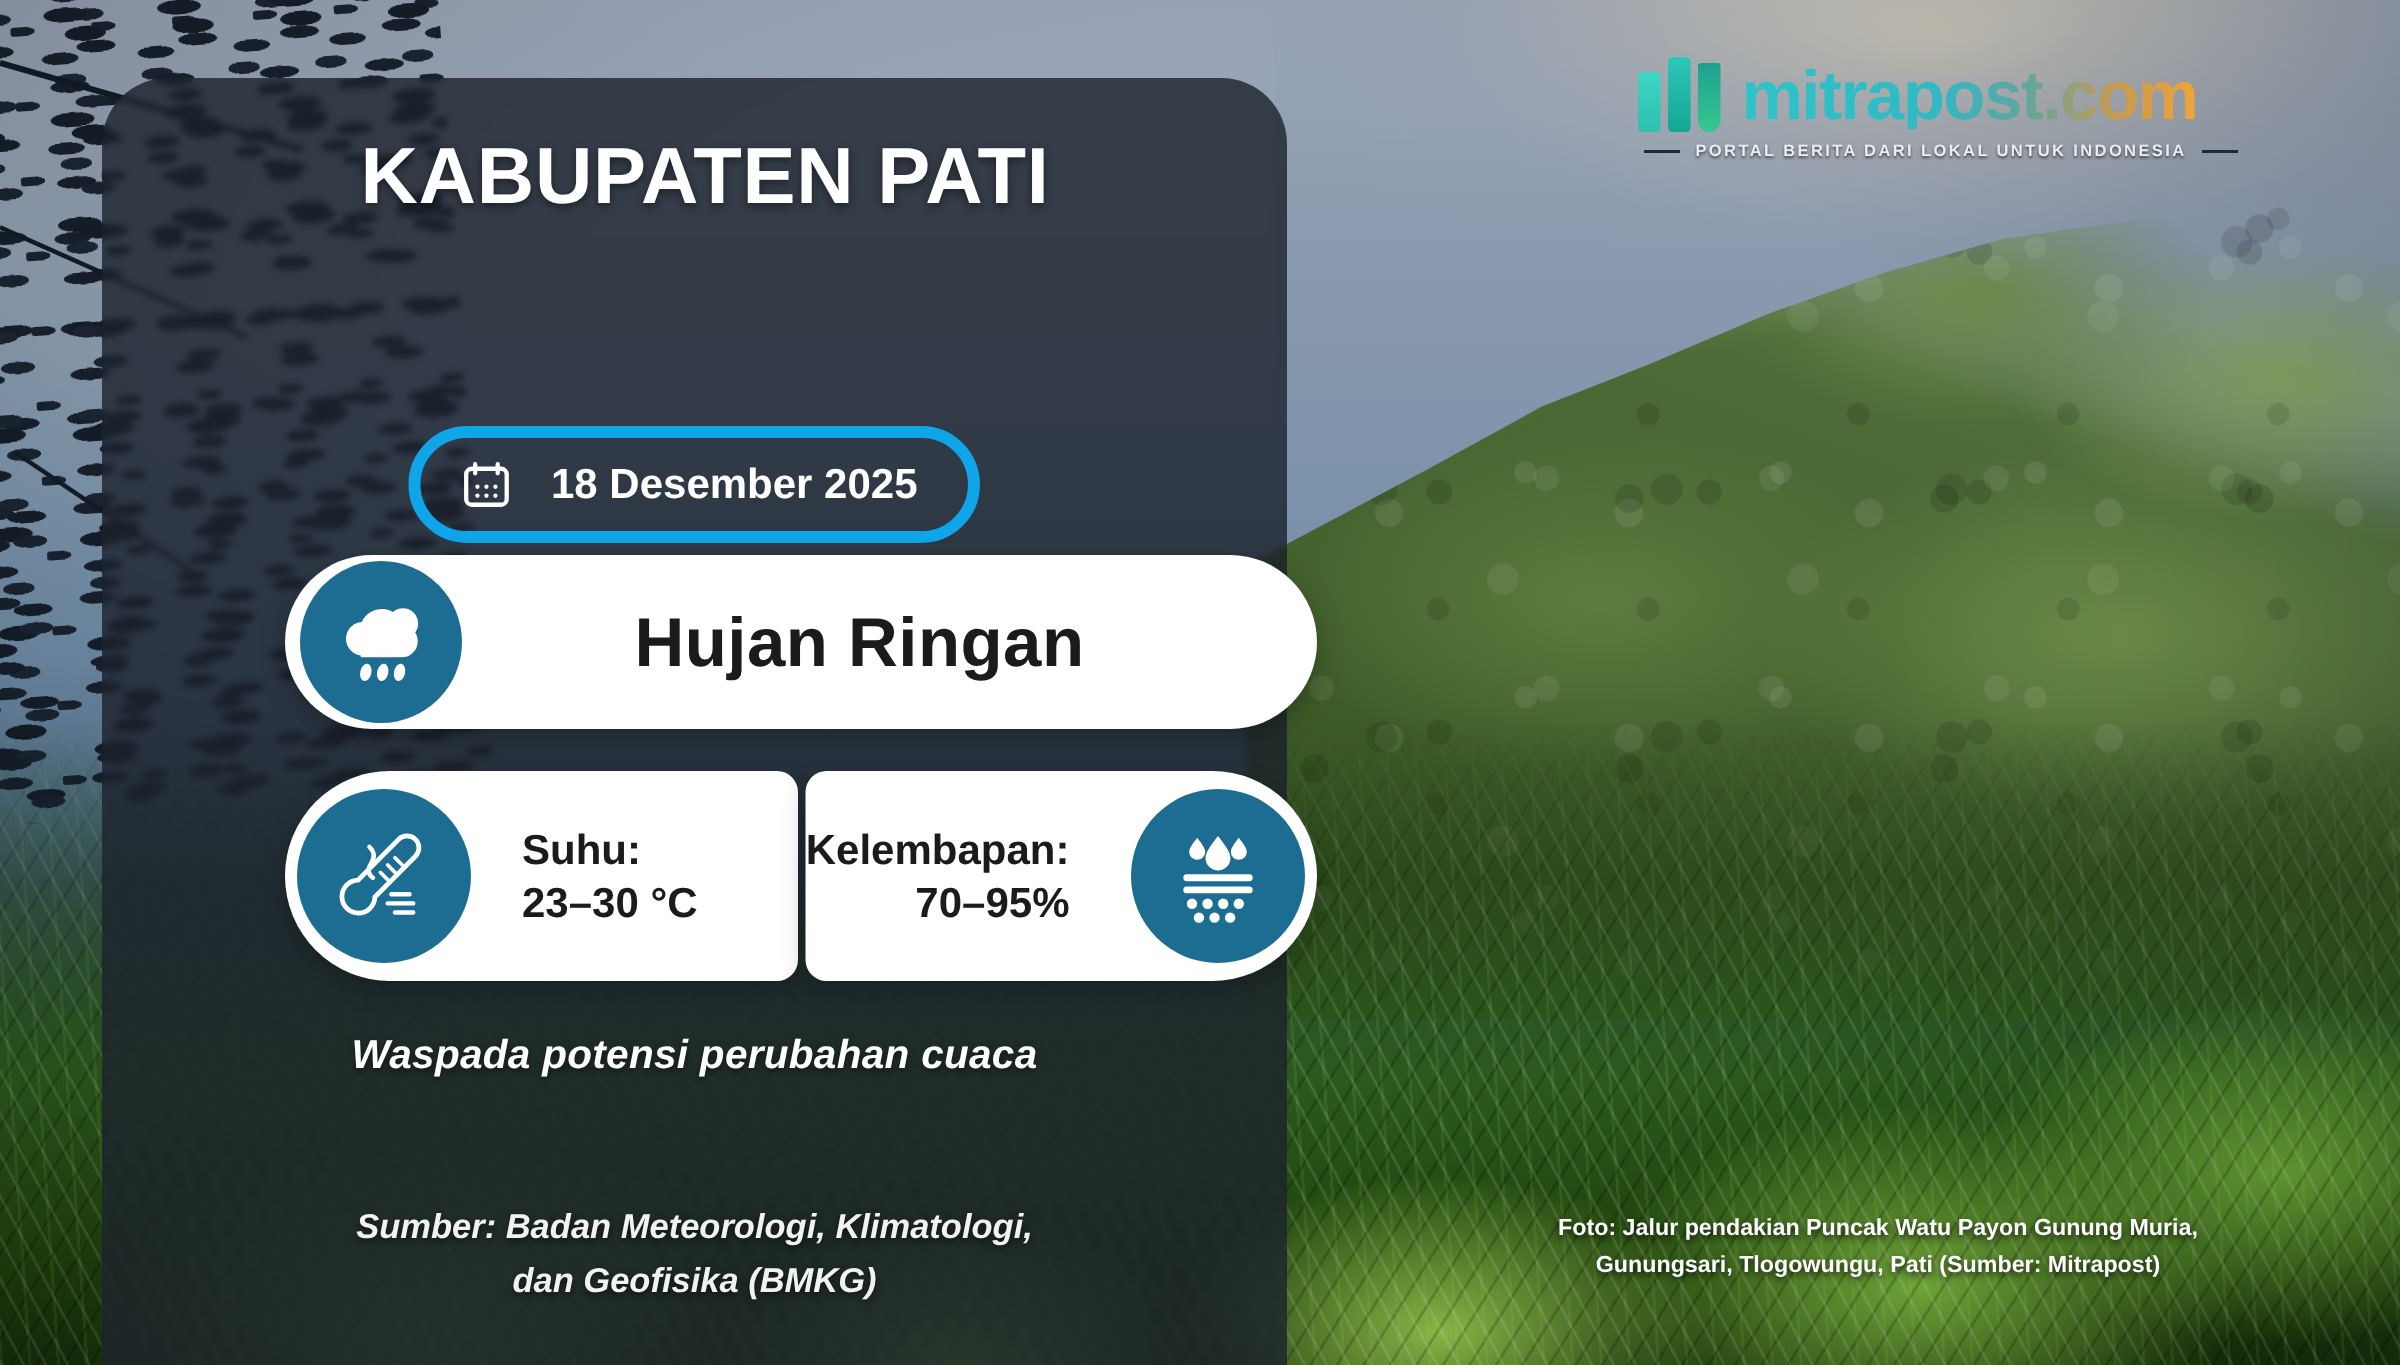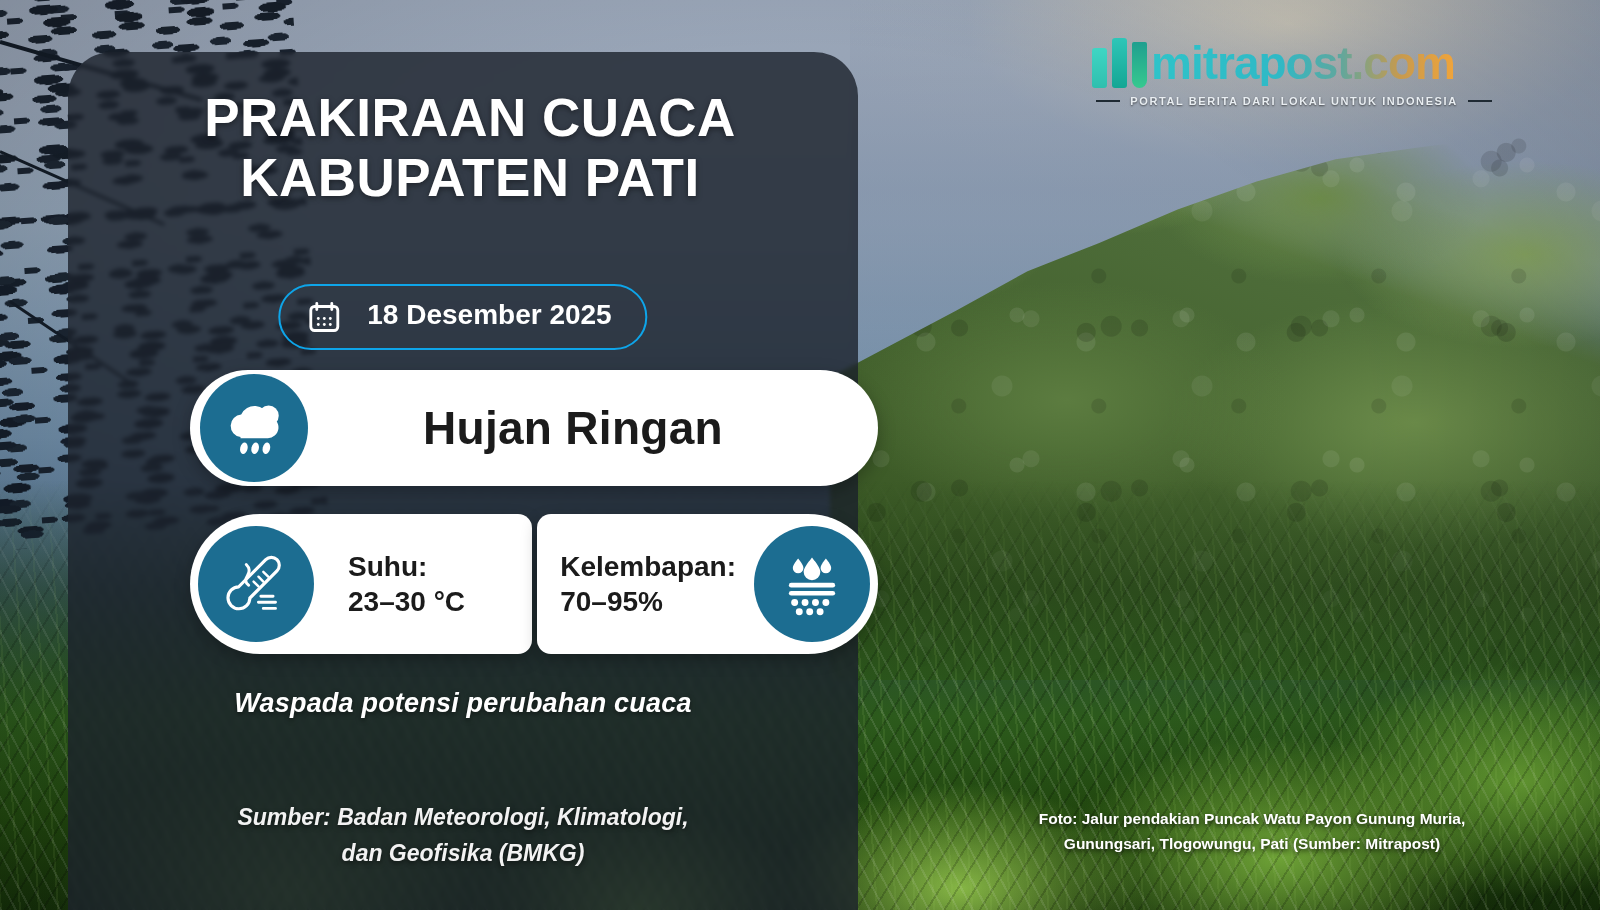--- a/index.html
+++ b/index.html
@@ -139,23 +139,23 @@
     color: #ffffff;
     font-size: 53px; font-weight: 700; line-height: 1.13;
     letter-spacing: .5px; text-align: center;
     text-shadow: 0 2px 6px rgba(0,0,0,.45);
   }
 
   
   .date-pill {
     position: absolute; left: 50%; transform: translateX(-50%);
     top: 232px;
-    display: flex; align-items: flex-start; gap: 25px;
+    display: flex; align-items: center; gap: 25px;
     padding: 13px 34px 13px 26px;
-    border: 2px solid #0ea5e9;
+    border: 8px solid #0ea5e9;
     border-radius: 40px;
     color: #ffffff;
     font-size: 28px; font-weight: 700;
   }
   .date-pill svg { display: block; }
 
   
   .cond-card {
     position: absolute; left: 122px; top: 318px;
     width: 688px; height: 116px;
@@ -189,21 +189,21 @@
     display: flex; align-items: center;
     box-shadow: 0 6px 16px rgba(0,0,0,.25);
   }
   .metric.left  { border-radius: 70px 14px 14px 70px; padding-left: 8px; }
   .metric.right { border-radius: 14px 70px 70px 14px; padding-right: 8px; justify-content: flex-end; }
   .metric .icon-circle { width: 116px; height: 116px; }
   .metric-text {
     color: #1b1b1b; font-size: 28px; font-weight: 700; line-height: 1.25;
   }
   .metric.left  .metric-text { margin-left: 34px; text-align: left; }
-  .metric.right .metric-text { margin-right: 18px; text-align: left; }
+  .metric.right .metric-text { margin-right: 41px; text-align: right; }
 
   .warning {
     position: absolute; left: 0; right: 0; top: 636px;
     text-align: center;
     color: #ffffff;
     font-size: 27px; font-weight: 700; font-style: italic;
     letter-spacing: .2px;
     text-shadow: 0 2px 5px rgba(0,0,0,.5);
   }
   .source {
@@ -212,21 +212,21 @@
     color: #f2f2f2;
     font-size: 23px; font-weight: 700; font-style: italic;
     line-height: 1.55;
     text-shadow: 0 2px 5px rgba(0,0,0,.55);
   }
 
   
   .logo {
     position: absolute; left: 1092px; top: 38px; width: 400px;
   }
-  .logo-row { display: flex; align-items: center; gap: 4px; }
+  .logo-row { display: flex; align-items: center; gap: 14px; }
   .logo-mark { display: flex; align-items: flex-end; gap: 5px; height: 50px; }
   .bar { width: 15px; border-radius: 3px; }
   .bar.b1 { height: 40px; background: linear-gradient(#3fd6c4, #2fbfae); }
   .bar.b2 { height: 50px; background: linear-gradient(#2fc6b8, #13a694); }
   .bar.b3 { height: 46px; background: linear-gradient(#1f9f8f, #36c98f); border-radius: 3px 3px 12px 12px; }
   .logo-word {
     font-size: 46px; font-weight: 700; letter-spacing: -1px;
     background: linear-gradient(to right, #2fc3c9 0%, #2fb9c6 42%, #5fa79e 62%, #c79a4e 82%, #f0a43a 100%);
     -webkit-background-clip: text; background-clip: text;
     -webkit-text-fill-color: transparent; color: transparent;
@@ -268,21 +268,20 @@
     <div class="leaves"></div>
     <div class="branch" style="left:0;top:40px;width:210px;height:4px;transform:rotate(16deg);"></div>
     <div class="branch" style="left:0;top:150px;width:180px;height:3px;transform:rotate(24deg);"></div>
     <div class="branch" style="left:10px;top:300px;width:150px;height:3px;transform:rotate(34deg);"></div>
     <div class="vignette"></div>
   </div>
 
   <div class="panel">
 
     <div class="headline">
-      <div>PRAKIRAAN CUACA</div>
       <div>KABUPATEN PATI</div>
     </div>
 
     <div class="date-pill">
       <span>
         <svg width="36" height="36" viewBox="0 0 24 24" fill="none" stroke="#ffffff" stroke-width="1.9" stroke-linecap="round">
           <rect x="3" y="5" width="18" height="16" rx="2.5"></rect>
           <path d="M7 3v4M17 3v4"></path>
           <circle cx="8" cy="13" r=".95" fill="#fff" stroke="none"></circle>
           <circle cx="12" cy="13" r=".95" fill="#fff" stroke="none"></circle>

